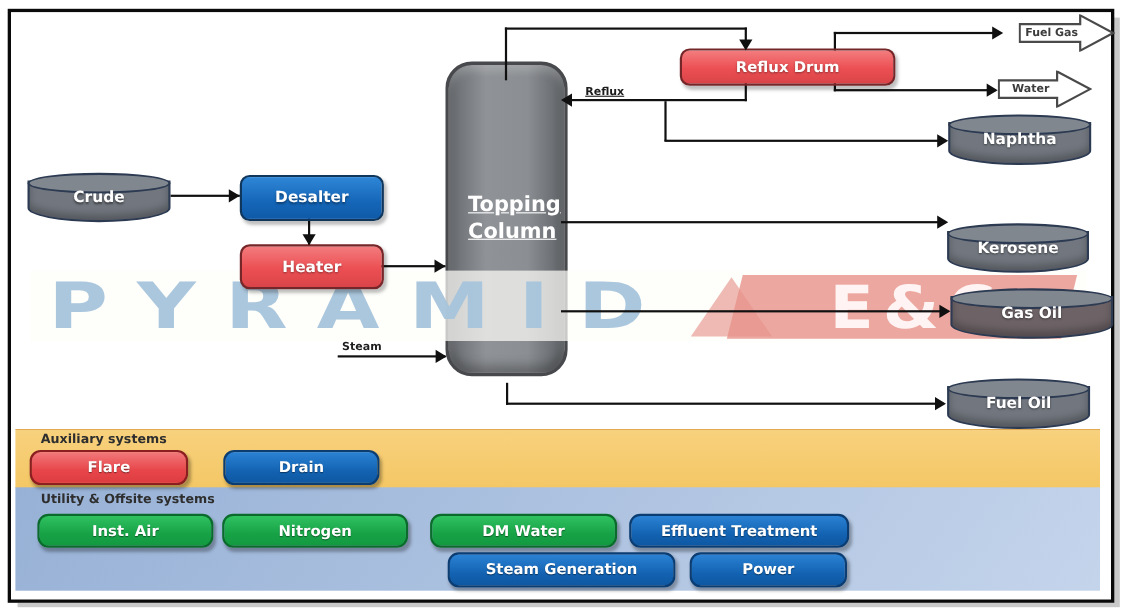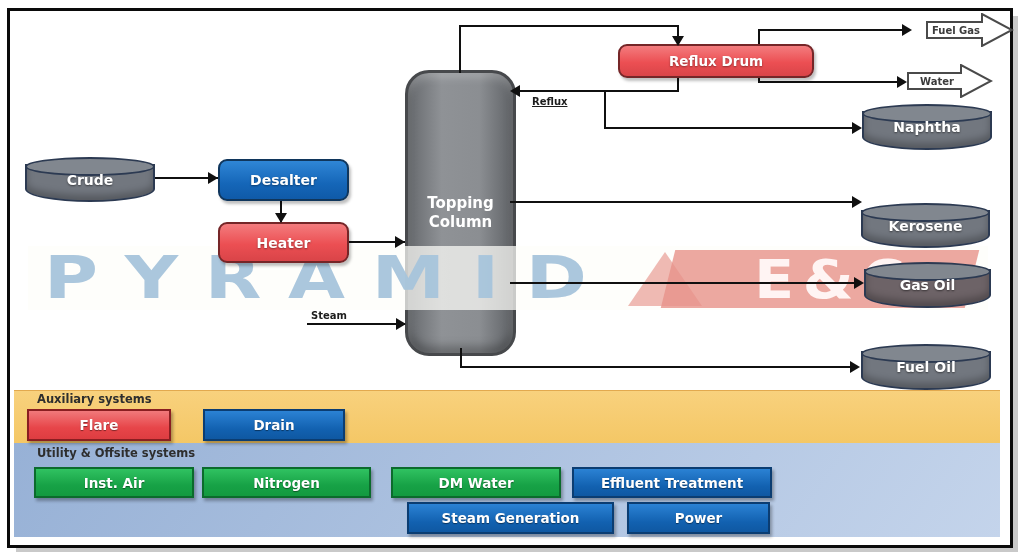--- a/index.html
+++ b/index.html
@@ -14,25 +14,25 @@
   .arr-r{border-top:6px solid transparent;border-bottom:6px solid transparent;border-left:10px solid #101010;}
   .arr-l{border-top:6px solid transparent;border-bottom:6px solid transparent;border-right:10px solid #101010;}
   .arr-d{border-left:6px solid transparent;border-right:6px solid transparent;border-top:10px solid #101010;}
   
   .box{position:absolute;z-index:3;display:flex;align-items:center;justify-content:center;
        color:#fff;font-weight:bold;font-size:14px;border-radius:9px;
        text-shadow:0 1px 2px rgba(0,0,0,.4);box-shadow:2px 3px 3px rgba(0,0,0,.25);}
   .box.blue{background:linear-gradient(180deg,#2f86d6,#1566b8 60%,#0f5aa8);border:2px solid #10365c;}
   .box.red{background:linear-gradient(180deg,#f37c7e,#ec4f53 55%,#d94448);border:2px solid #752628;}
   
-  .column{position:absolute;left:405px;top:70px;width:105px;height:280px;z-index:1;border-radius:24px;
+  .column{position:absolute;left:405px;top:56px;width:105px;height:280px;z-index:1;border-radius:24px;
           background:linear-gradient(90deg,#66696d,#8f9296 32%,#8b8e92 68%,#5f6266);
           border:3px solid #47494c;display:flex;align-items:center;justify-content:center;text-align:center;
-          color:#fff;font-weight:bold;font-size:15px;line-height:1.25;
-          box-shadow:inset 0 5px 8px rgba(255,255,255,.22), inset 0 -7px 10px rgba(0,0,0,.28);}
+          color:#fff;font-weight:bold;font-size:19px;line-height:1.25;
+          box-shadow:inset 0 5px 8px rgba(255,255,255,.22), inset 0 -7px 10px rgba(0,0,0,.28);text-decoration:underline;}
   .column span{display:block;width:70px;}
   
   .cyl{position:absolute;z-index:3;}
   .cyl-body{position:absolute;left:0;right:0;top:7px;bottom:0;background:#72777f;
             border:2px solid #2c3a52;border-radius:0 0 50% 50% / 0 0 13px 13px;box-shadow:inset 0 -5px 7px rgba(0,0,0,.25);}
   .cyl-top{position:absolute;left:0;right:0;top:0;height:15px;background:#81878f;
            border:2px solid #2c3a52;border-radius:50%;}
   .cyl.dark .cyl-body{background:#6d6367;}
   .cyl-label{position:absolute;left:0;right:0;top:15px;text-align:center;color:#fff;
              font-weight:bold;font-size:14px;text-shadow:0 1px 2px rgba(0,0,0,.5);z-index:2;}
@@ -56,21 +56,21 @@
           align-items:center;justify-content:center;font-size:54px;font-weight:800;letter-spacing:8px;
           color:rgba(255,247,246,.97);transform:scaleX(1.08);}
   
   .band-yellow{position:absolute;left:14px;top:390px;width:986px;height:53px;z-index:1;
           background:linear-gradient(180deg,#f8d17d,#f4c765);border-top:1px solid #e2a94e;}
   .band-blue{position:absolute;left:14px;top:443px;width:986px;height:94px;z-index:1;
           background:linear-gradient(125deg,#97b1d6,#c4d4eb);}
   .band-title{position:absolute;z-index:3;font-size:11.5px;font-weight:bold;color:#2e2e2e;}
   
   .pill{position:absolute;z-index:3;display:flex;align-items:center;justify-content:center;
-        color:#fff;font-weight:bold;font-size:13.5px;border-radius:0;
+        color:#fff;font-weight:bold;font-size:13.5px;border-radius:10px;
         text-shadow:0 1px 1px rgba(0,0,0,.45);box-shadow:2px 3px 3px rgba(0,0,0,.3);}
   .pill.green{background:linear-gradient(180deg,#30c261,#17a246 60%,#139a40);border:2px solid #0b6b2c;}
   .pill.blue2{background:linear-gradient(180deg,#2b82d4,#1261b0 65%,#0f58a2);border:2px solid #0b3d72;}
   .pill.red2{background:linear-gradient(180deg,#f1797b,#e74549 60%,#dd3d41);border:2px solid #8a1e21;}
 </style>
 </head>
 <body>
 
 <div id="stage">
   <div id="frame"></div>
@@ -103,21 +103,21 @@
   <div class="line" style="left:758px;top:29px;width:150px;height:2px;"></div>
   <div class="arr arr-r" style="left:902px;top:24px;"></div>
 
   <div class="line" style="left:758px;top:73px;width:2px;height:10px;"></div>
   <div class="line" style="left:758px;top:81px;width:147px;height:2px;"></div>
   <div class="arr arr-r" style="left:897px;top:76px;"></div>
 
   <div class="line" style="left:677px;top:73px;width:2px;height:19px;"></div>
   <div class="line" style="left:512px;top:90px;width:167px;height:2px;"></div>
   <div class="arr arr-l" style="left:510px;top:85px;"></div>
-  <span class="flow-label" style="left:532px;top:96px;text-decoration:underline;">Reflux</span>
+  <span class="flow-label" style="left:532px;top:78px;text-decoration:underline;">Reflux</span>
 
   <div class="line" style="left:604px;top:92px;width:2px;height:36px;"></div>
   <div class="line" style="left:604px;top:127px;width:254px;height:2px;"></div>
   <div class="arr arr-r" style="left:852px;top:122px;"></div>
 
   <div class="line" style="left:510px;top:201px;width:350px;height:2px;"></div>
   <div class="arr arr-r" style="left:852px;top:196px;"></div>
 
   <div class="line" style="left:510px;top:282px;width:352px;height:2px;"></div>
   <div class="arr arr-r" style="left:854px;top:277px;"></div>
@@ -167,21 +167,21 @@
     <div class="cyl-top"></div>
     <span class="cyl-label">Naphtha</span>
   </div>
 
   <div class="cyl" style="left:861px;top:183px;width:129px;height:45px;margin-top:20px;">
     <div class="cyl-body"></div>
     <div class="cyl-top"></div>
     <span class="cyl-label">Kerosene</span>
   </div>
 
-  <div class="cyl dark" style="left:864px;top:262px;width:127px;height:46px;">
+  <div class="cyl dark" style="left:864px;top:262px;width:148px;height:46px;">
     <div class="cyl-body"></div>
     <div class="cyl-top"></div>
     <span class="cyl-label">Gas Oil</span>
   </div>
 
   <div class="cyl" style="left:861px;top:344px;width:130px;height:46px;">
     <div class="cyl-body"></div>
     <div class="cyl-top"></div>
     <span class="cyl-label">Fuel Oil</span>
   </div>

